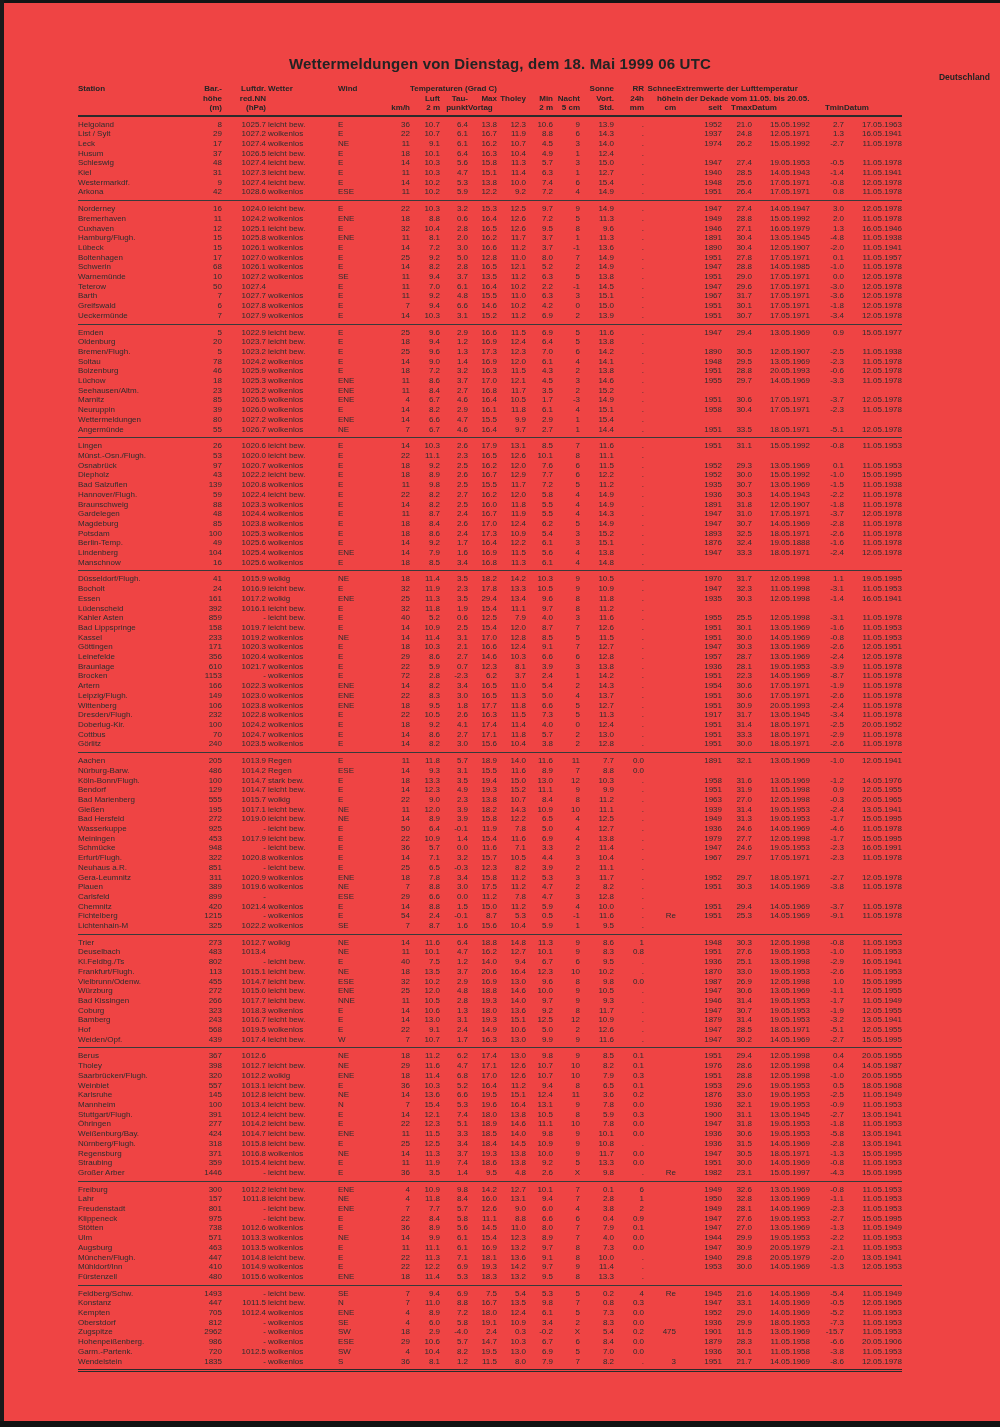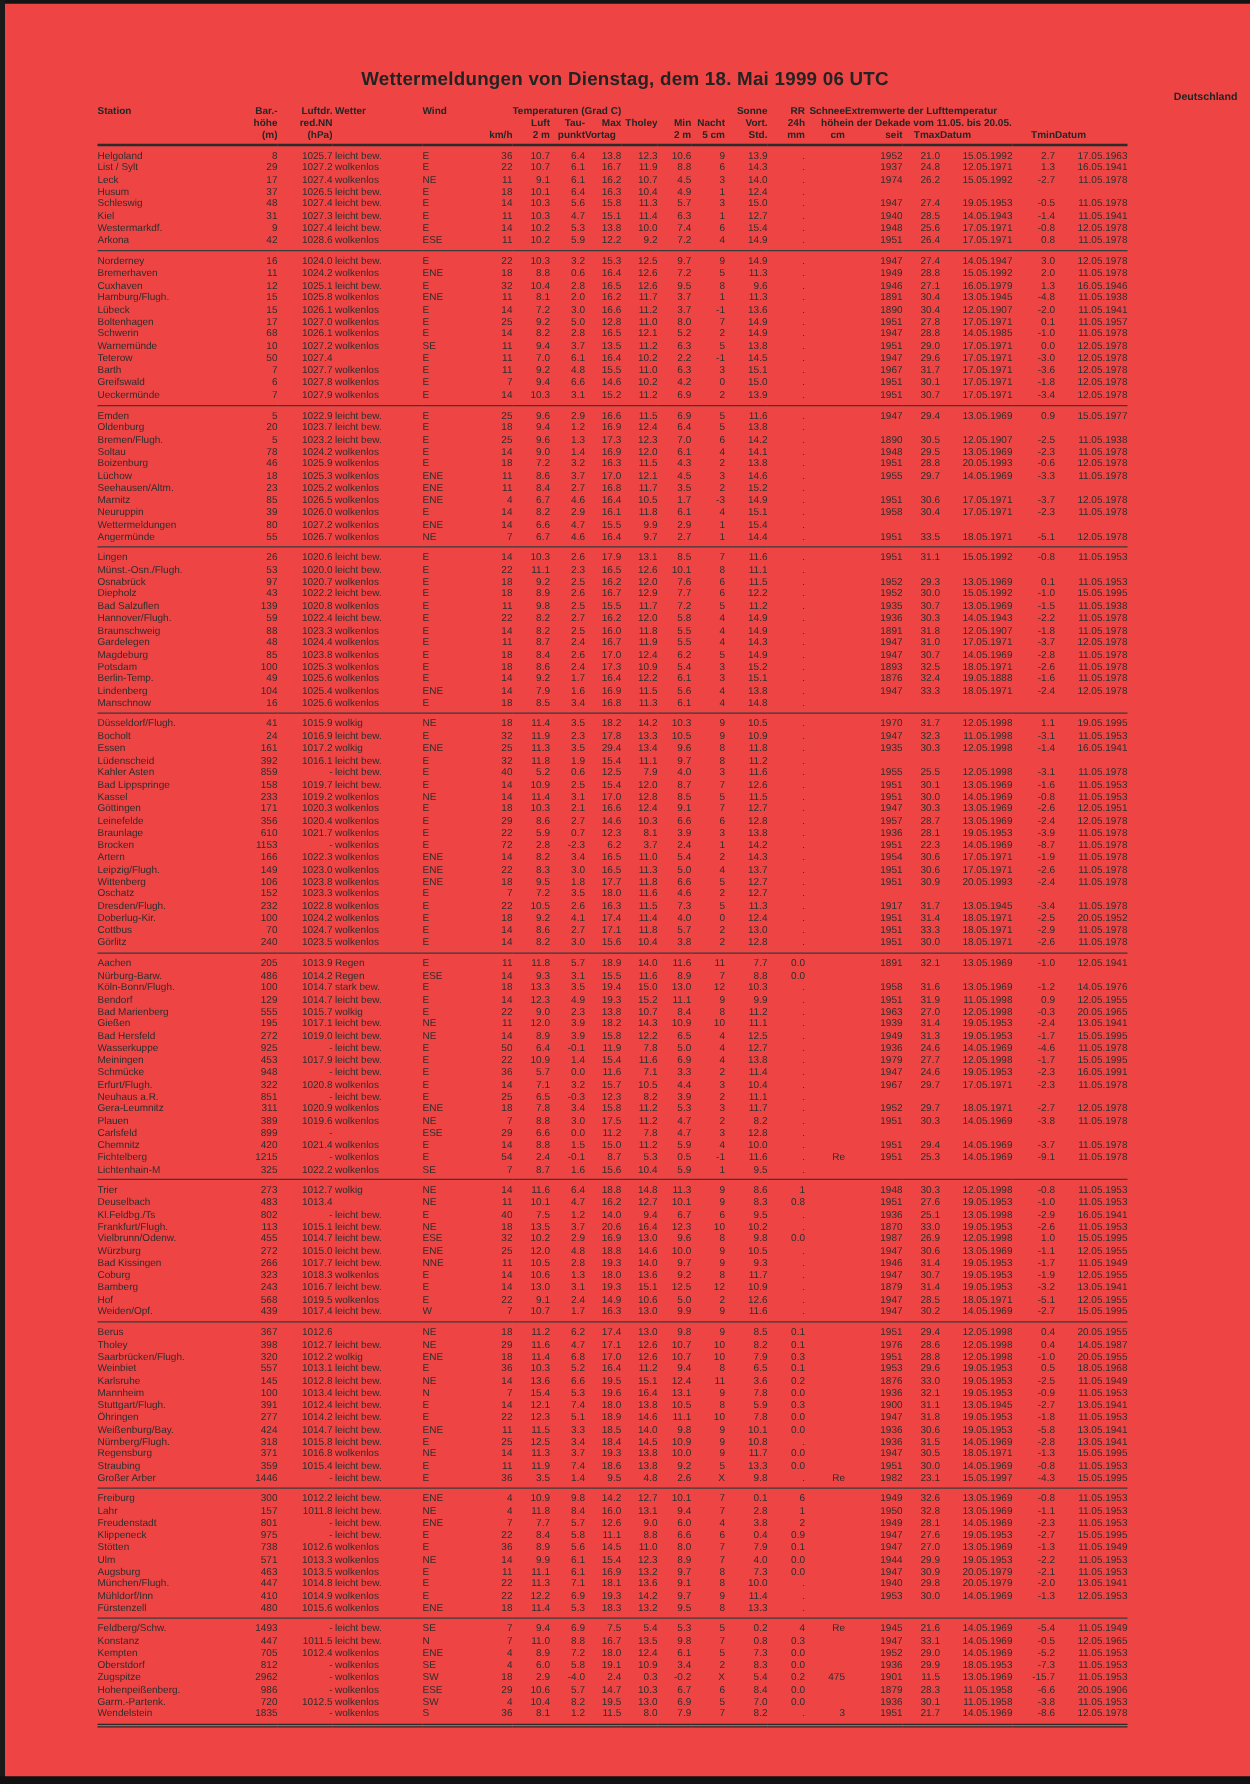--- a/index.html
+++ b/index.html
@@ -1396,42 +1396,20 @@
       <td class="r">12.7</td>
       <td class="r">.</td>
       <td class="r"></td>
       <td class="r">1951</td>
       <td class="r">30.9</td>
       <td class="r">20.05.1993</td>
       <td class="r">-2.4</td>
       <td class="r">11.05.1978</td>
     </tr>
         <tr>
-      <td class="l">Oschatz</td>
-      <td class="r">152</td>
-      <td class="r">1023.3</td>
-      <td class="l pw">wolkenlos</td>
-      <td class="l">E</td>
-      <td class="r">7</td>
-      <td class="r">7.2</td>
-      <td class="r">3.5</td>
-      <td class="r">18.0</td>
-      <td class="r">11.6</td>
-      <td class="r">4.6</td>
-      <td class="r">2</td>
-      <td class="r">12.7</td>
-      <td class="r">.</td>
-      <td class="r"></td>
-      <td class="r"></td>
-      <td class="r"></td>
-      <td class="r"></td>
-      <td class="r"></td>
-      <td class="r"></td>
-    </tr>
-        <tr>
       <td class="l">Dresden/Flugh.</td>
       <td class="r">232</td>
       <td class="r">1022.8</td>
       <td class="l pw">wolkenlos</td>
       <td class="l">E</td>
       <td class="r">22</td>
       <td class="r">10.5</td>
       <td class="r">2.6</td>
       <td class="r">16.3</td>
       <td class="r">11.5</td>

